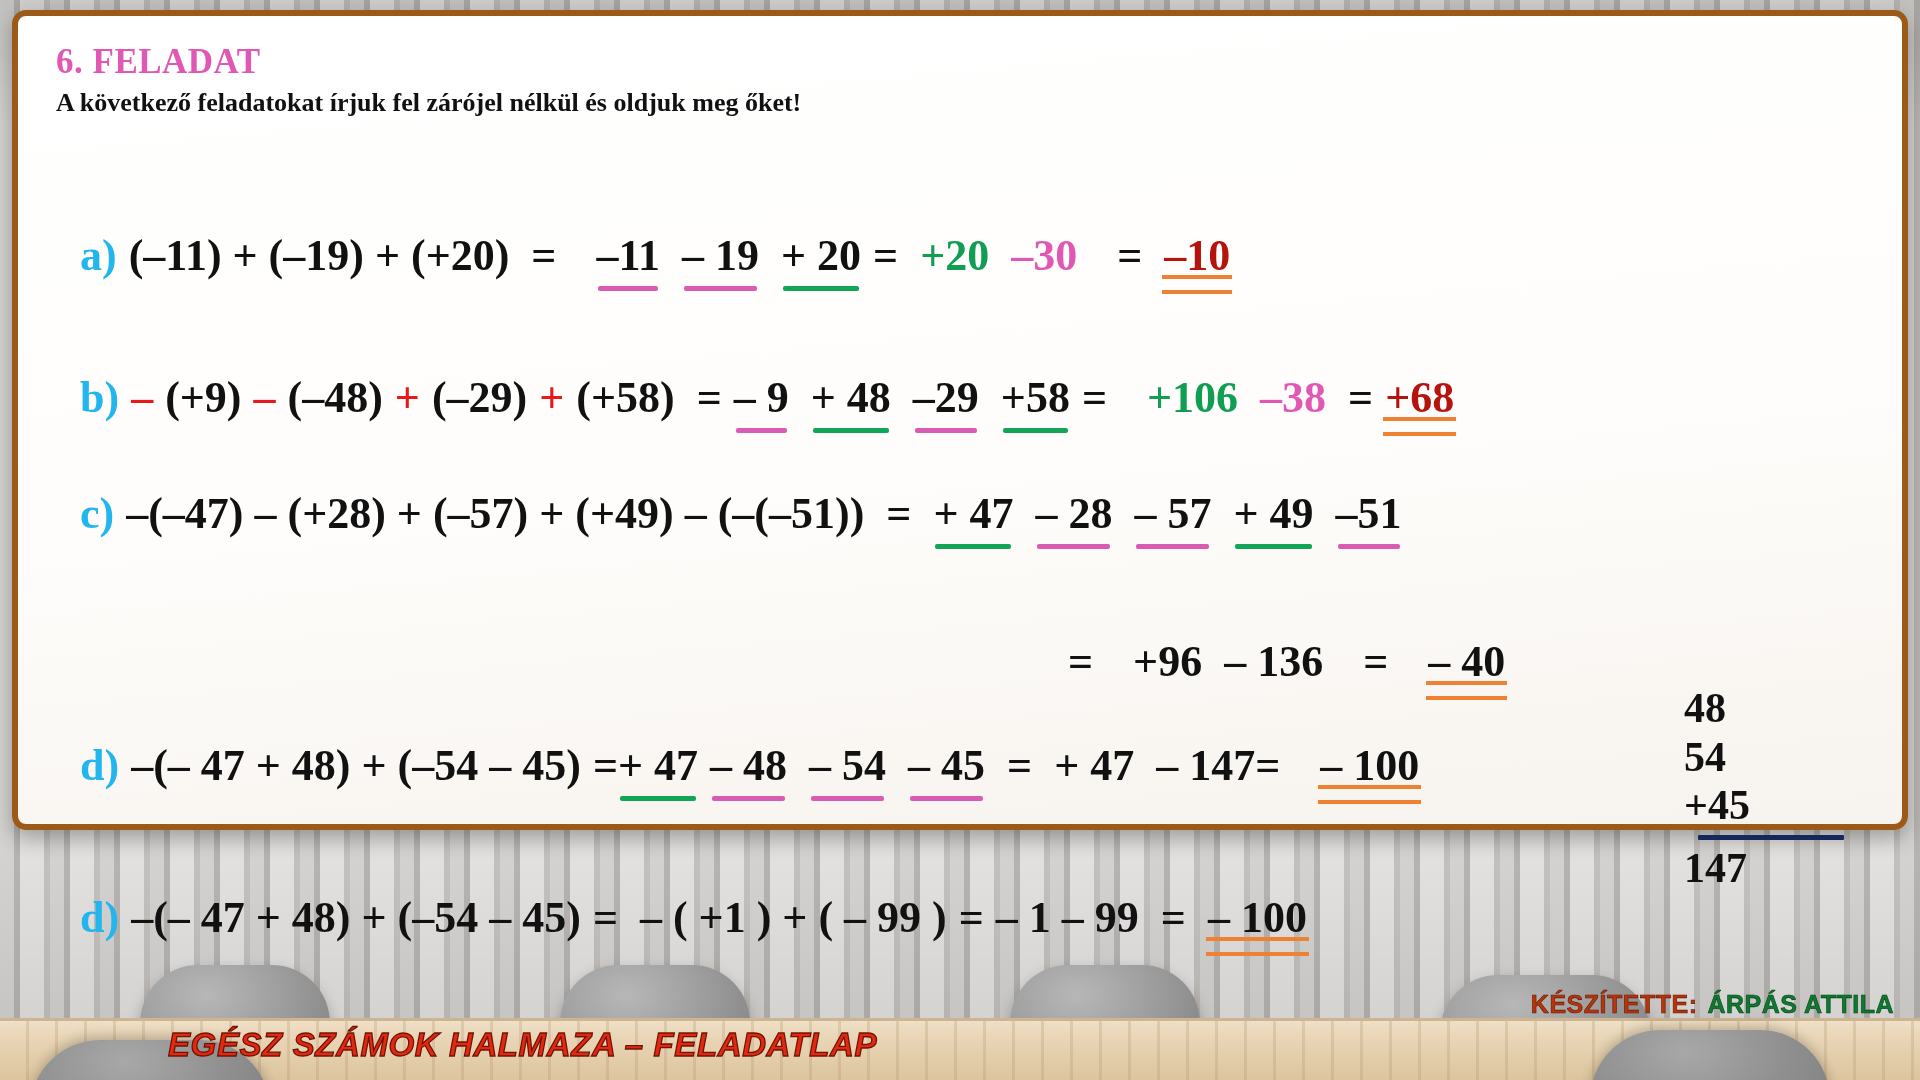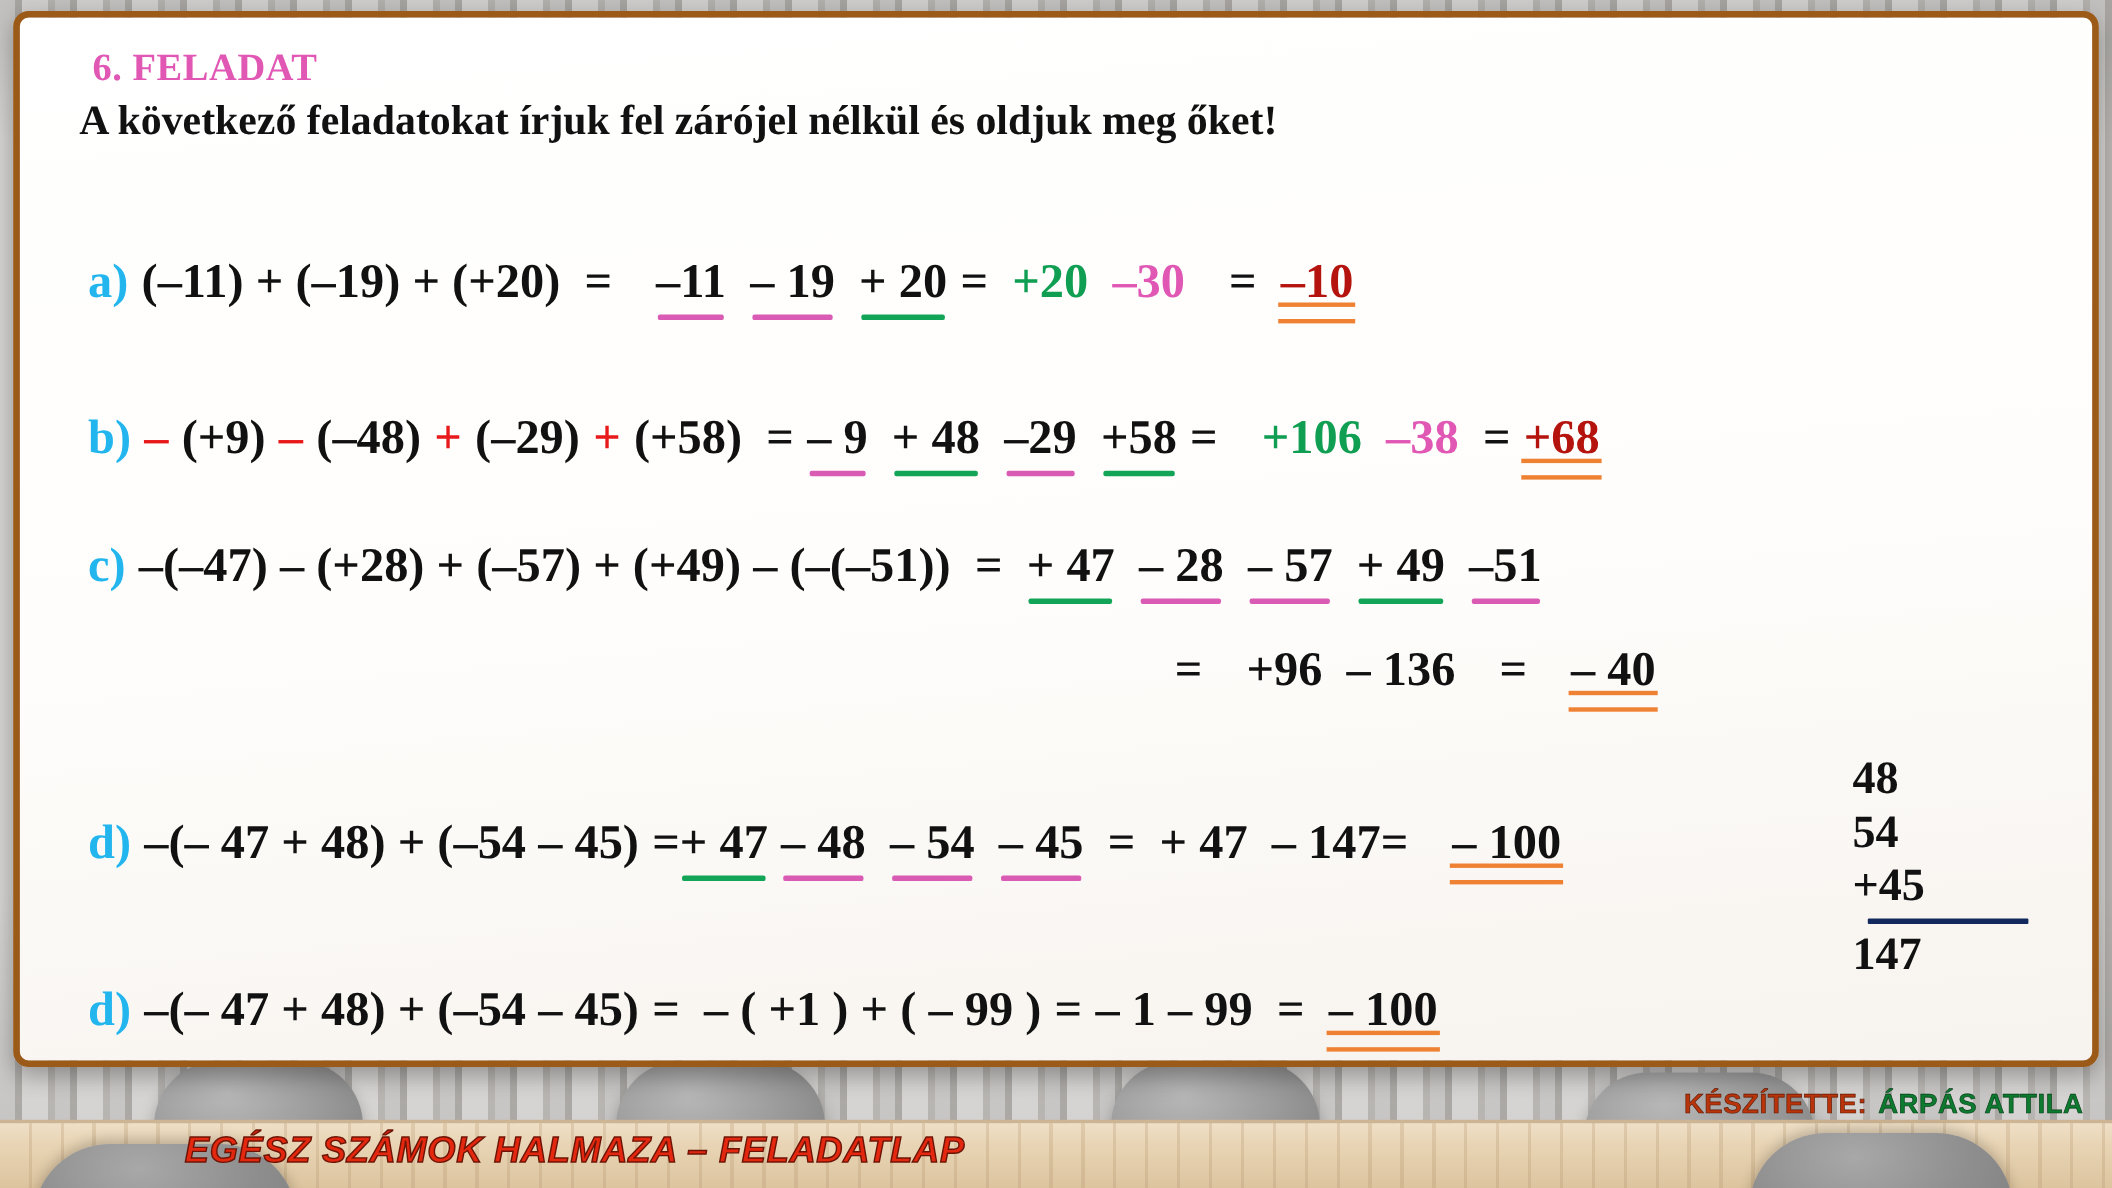--- a/index.html
+++ b/index.html
@@ -60,59 +60,59 @@
     border-radius: 70px 70px 14px 14px;
     box-shadow: 0 -4px 12px rgba(0,0,0,0.2);
   }
   .chair.f1 { left: 30px;   top: 1040px; }
   .chair.f2 { left: 1590px; top: 1030px; }
 
   
   #slide {
     position: absolute;
     left: 12px; top: 10px;
-    width: 1896px; height: 960px;
+    width: 1896px; height: 820px;
     background: linear-gradient(175deg, #ffffff 0%, #fefdfb 55%, #f7f3ee 100%);
     border: 6px solid #9c5a18;
     border-radius: 14px;
     box-shadow: 0 8px 22px rgba(0,0,0,0.32);
-    padding: 26px 48px;
+    padding: 26px 20px;
   }
 
   
   #task-number {
     color: #e158b4;
     font-weight: bold;
     font-size: 35px;
     letter-spacing: 0.5px;
     margin-left: 18px;
   }
   #task-instruction {
     color: #111111;
     font-weight: bold;
-    font-size: 38px;
-    margin-left: 6px;
+    font-size: 26px;
+    margin-left: 18px;
     margin-top: 6px;
     white-space: nowrap;
   }
 
   
   .eq-row {
     position: absolute;
     left: 62px;
     white-space: nowrap;
     font-weight: bold;
     font-size: 44px;
     color: #111111;
     line-height: 1;
   }
   .eq-row.r-a  { top: 218px; }
   .eq-row.r-b  { top: 360px; }
   .eq-row.r-c1 { top: 476px; }
-  .eq-row.r-c2 { top: 571px; left: 1050px; }
+  .eq-row.r-c2 { top: 624px; left: 1050px; }
   .eq-row.r-d1 { top: 728px; }
   .eq-row.r-d2 { top: 880px; }
 
   .tok { display: inline-block; vertical-align: baseline; position: relative; }
 
   .label     { color: #22b5ee; }
   .red-op    { color: #e8191a; }
   .green     { color: #0f9e52; }
   .pink      { color: #e158b4; }
 

